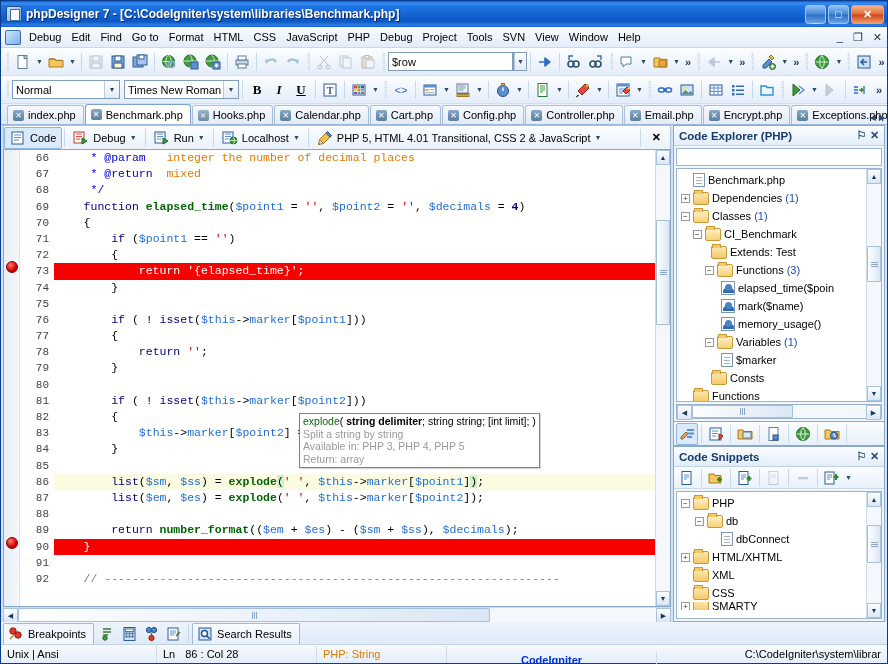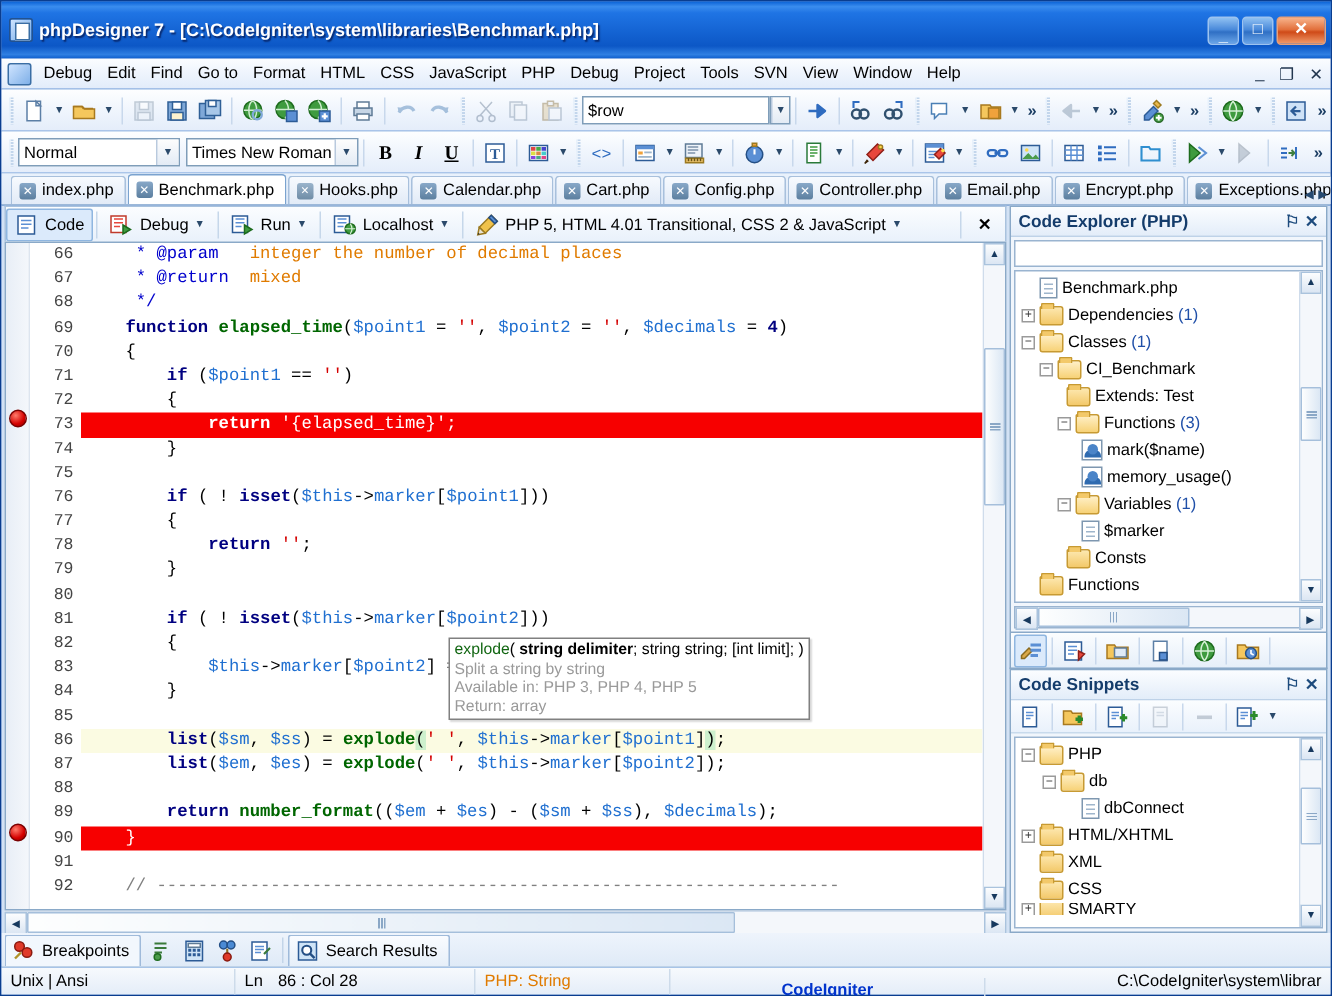--- a/index.html
+++ b/index.html
@@ -16,21 +16,21 @@
   #app {
     width: 888px; height: 664px;
     position: relative;
     background: linear-gradient(to bottom,#2b6fd4 0%,#1f5fc4 6%,#3c84e0 60%,#256bd0 100%);
     border: 1px solid #0a3d8f;
     display: flex; flex-direction: column;
   }
 
   
   #titlebar {
-    height: 38px; flex: none;
+    height: 26px; flex: none;
     display: flex; align-items: center;
     padding: 0 3px 0 5px;
     background: linear-gradient(to bottom,#0a62d6 0%,#3a8cee 9%,#1f74e4 20%,#0c57c6 78%,#2f7fe2 93%,#0e5ecc 100%);
     color: #fff;
   }
   #titlebar .tb-icon {
     width: 16px; height: 16px; margin-right: 4px;
     background: linear-gradient(135deg,#cfe4ff,#6fa8e8);
     border: 1px solid #23528f; border-radius: 2px;
     position: relative;
@@ -181,21 +181,21 @@
   #codearea {
     flex: 1; position: relative; overflow: hidden; background: #fff;
     font-family: "Liberation Mono", monospace; font-size: 11.5px;
   }
   .cline { height: 16.2px; line-height: 16.2px; white-space: pre; padding-left: 2px; }
   .lnum { height: 16.2px; line-height: 16.2px; }
   .hl-bp { background: #f70000; color:#fff !important; }
   .hl-bp * { color: #fff !important; }
   .hl-cur { background: #fbfbe2; }
 
-  .k { color: #000080; font-weight: bold; }      
+  .k { color: #000080; font-weight: normal; }      
   .fn { color: #006600; font-weight: bold; }     
   .var { color: #1f6fd0; }                        
   .str { color: #d40000; }                        
   .com { color: #808080; }                        
   .doc { color: #0000cc; }                        
   .doc2{ color: #e07b00; }                        
   .num { color: #000080; font-weight:bold;}
   .pl  { color: #000; }
   .sel { background: #cdf0cd; }
 
@@ -978,20 +978,24 @@
             </div>
             <div class="trow" style="padding-left:32px">
               <span class="folder"></span>
               <span>Extends: Test</span>
             </div>
             <div class="trow" style="padding-left:26px">
               <span class="tbox">−</span>
                 <span class="folder open"></span>
               <span>Functions</span>
               <span class="cnt">(3)</span>
+            </div>
+            <div class="trow" style="padding-left:42px">
+              <span class="puser"></span>
+              <span>elapsed_time($poin</span>
             </div>
             <div class="trow" style="padding-left:42px">
               <span class="puser"></span>
               <span>mark($name)</span>
             </div>
             <div class="trow" style="padding-left:42px">
               <span class="puser"></span>
               <span>memory_usage()</span>
             </div>
             <div class="trow" style="padding-left:26px">

